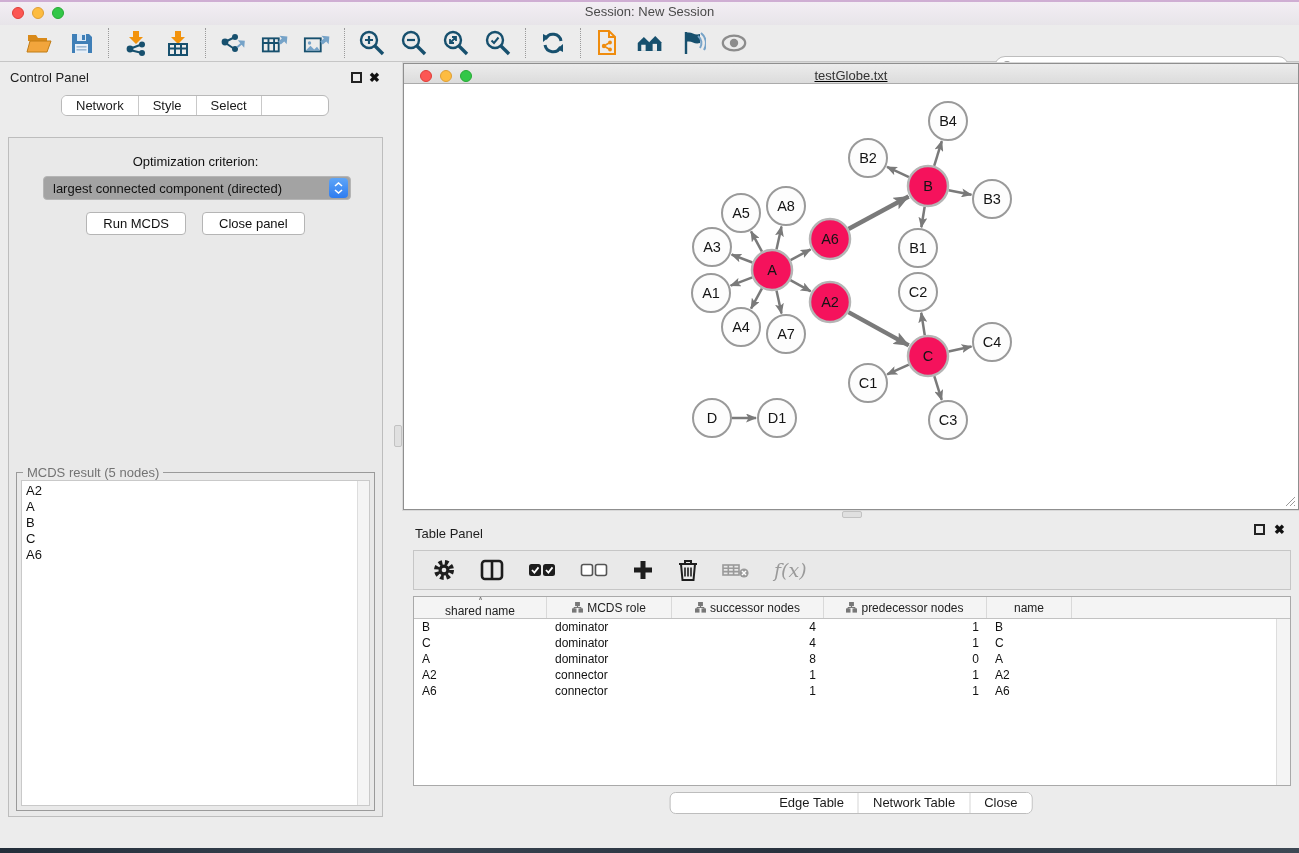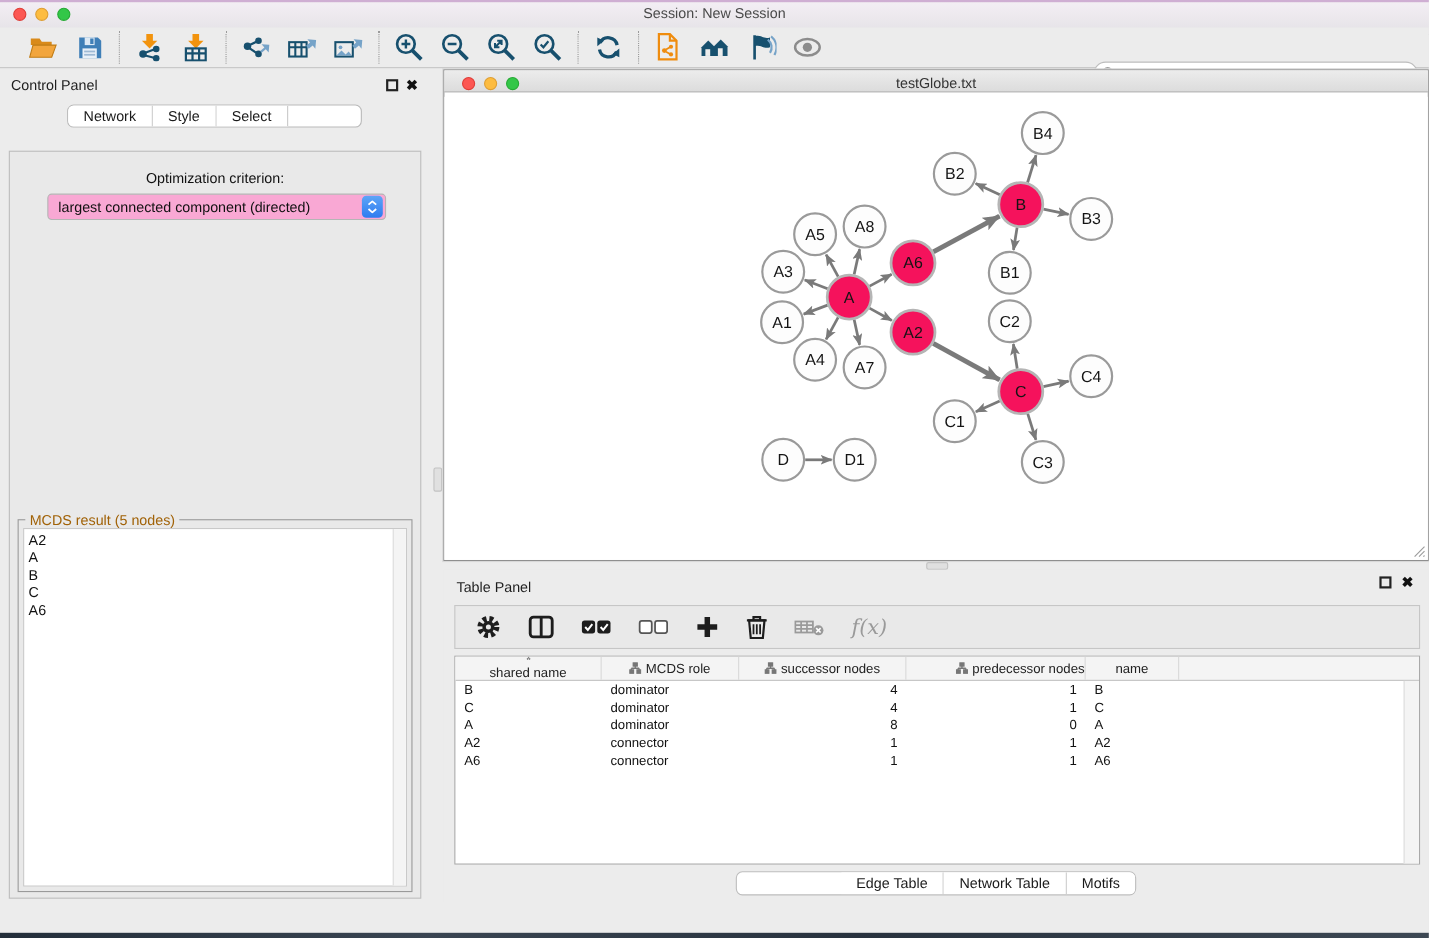--- a/index.html
+++ b/index.html
@@ -29,39 +29,39 @@
   #cp-header { position:relative; height:26px; }
   #cp-title { position:absolute; left:10px; top:7px; font-size:13px; color:#1e1e1e; }
   .panel-float { position:absolute; top:9px; width:11px; height:11px; border:2px solid #222; background:transparent; cursor:pointer; }
   .panel-close { position:absolute; top:7px; cursor:pointer; font-size:13px; font-weight:bold; color:#111; }
   #cp-tabs { position:absolute; left:50%; transform:translateX(-50%); top:32px; display:flex; height:21px; border:1px solid #b9b9b9; border-radius:6px; overflow:hidden; background:#fff; }
   .seg { padding:0 14px; font-size:13px; color:#1a1a1a; line-height:19px; border-right:1px solid #c9c9c9; background:#fff; cursor:pointer; white-space:nowrap; }
   .seg:last-child { border-right:none; }
   .seg.sel { background:linear-gradient(#5ea5f7,#2e7cf0); color:#fff; border-right-color:#2e7cf0;margin-top:46px; }
   #cp-content { position:absolute; left:8px; top:57px; width:375px; height:680px; border:1px solid #bdbdbd; background:#e9e9e9;margin-top:17px; }
   #opt-label { position:absolute; top:16px; width:100%; text-align:center; font-size:13px; color:#111; }
-  #criterion { position:absolute; left:34px; top:38px; width:308px; height:24px; background:#f9a8d4; border:1px solid #b5b5b5; border-radius:4px; display:flex; align-items:center; cursor:pointer; }
+  #criterion { position:absolute; left:34px; top:38px; width:308px; height:24px; background:#a3a3a3; border:1px solid #b5b5b5; border-radius:4px; display:flex; align-items:center; cursor:pointer; }
   #criterion .val { flex:1; font-size:13px; padding-left:9px; color:#111; white-space:nowrap; overflow:hidden; }
   #criterion .stepper { width:19px; height:20px; margin-right:2px; border-radius:4px; background:linear-gradient(#5ea5f7,#2e7cf0); display:flex; flex-direction:column; align-items:center; justify-content:center; gap:2px; }
   #cp-buttons { position:absolute; top:74px; width:100%; display:flex; justify-content:center; gap:16px; }
   .pbtn { height:23px; padding:0 16px; background:#fff; border:1px solid #b5b5b5; border-radius:4px; font-size:13px; color:#111; line-height:21px; cursor:pointer; }
   #mcds-group { position:absolute; left:7px; top:334px; width:359px; height:339px; border:1px solid #9a9a9a; }
-  #mcds-legend { position:absolute; left:6px; top:-8px; background:#e9e9e9; padding:0 4px; font-size:13px; color:#a16207; }
+  #mcds-legend { position:absolute; left:6px; top:-8px; background:#e9e9e9; padding:0 4px; font-size:13px; color:#737373; }
   #mcds-listwrap { position:absolute; left:4px; top:7px; right:4px; bottom:4px; background:#fff; border:1px solid #c9c9c9; }
   #mcds-list { position:absolute; left:0; top:0; right:12px; bottom:0; overflow:hidden; padding:2px 0 0 4px; }
   .mcds-item { font-size:13px; line-height:16px; color:#111; }
   #mcds-scroll { position:absolute; right:0; top:0; bottom:0; width:12px; background:#f4f4f4; border-left:1px solid #ddd; }
 
   
   .grip-v { left:394px; top:425px; width:8px; height:22px; background:#e0e0e0; border:1px solid #c2c2c2; border-radius:2px; cursor:col-resize; }
   .grip-h { left:842px; top:511px; width:20px; height:7px; background:#e0e0e0; border:1px solid #c2c2c2; border-radius:2px; cursor:row-resize; }
 
   
   #net-window { left:403px; top:63px; width:896px; height:447px; background:#fff; border:1px solid #8f8f8f; box-shadow:0 0 0 1px #d8d8d8; }
-  #net-titlebar { position:relative; height:20px; background:linear-gradient(#ececec,#dcdcdc); border-bottom:1px solid #ababab; }
+  #net-titlebar { position:relative; height:20px; background:linear-gradient(#ececec,#dcdcdc); border-bottom:1px solid #ababab;text-decoration:underline; }
   #net-titlebar .title { text-align:center; font-size:13px; color:#333; line-height:23px; }
   #net-canvas { position:absolute; left:0; top:24px; width:894px; height:421px; background:#fff; }
   #resize-grip { position:absolute; right:2px; bottom:2px; width:14px; height:14px; }
 
   
   #table-panel { left:403px; top:518px; width:896px; height:302px; background:#ececec; }
   #tp-title { position:absolute; left:12px; top:8px; font-size:13px; color:#1e1e1e; }
   #tp-toolbar { position:absolute; left:10px; top:32px; width:878px; height:40px; background:#e9e9e9; border:1px solid #c6c6c6; display:flex; align-items:center; gap:24px; padding-left:18px; }
   .tpi { display:flex; align-items:center; justify-content:center; cursor:pointer; }
   .tpi.disabled { cursor:default; }
@@ -268,20 +268,24 @@
       <div id="criterion">
         <span class="val">largest connected component (directed)</span>
         <span class="stepper">
           <svg width="9" height="5" viewBox="0 0 9 5">
               <path d="M1 4 L4.5 1 L8 4" stroke="#fff" stroke-width="1.6" fill="none"></path>
             </svg>
           <svg width="9" height="5" viewBox="0 0 9 5">
               <path d="M1 1 L4.5 4 L8 1" stroke="#fff" stroke-width="1.6" fill="none"></path>
             </svg>
         </span>
+      </div>
+      <div id="cp-buttons">
+        <span class="pbtn">Run MCDS</span>
+        <span class="pbtn">Close panel</span>
       </div>
       <div id="mcds-group">
         <span id="mcds-legend">MCDS result (5 nodes)</span>
         <div id="mcds-listwrap">
           <div id="mcds-list">
               <div class="mcds-item">A2</div>
               <div class="mcds-item">A</div>
               <div class="mcds-item">B</div>
               <div class="mcds-item">C</div>
               <div class="mcds-item">A6</div>
@@ -516,21 +520,21 @@
           <svg width="11" height="11" viewBox="0 0 11 11">
               <g stroke="#777" stroke-width="1.2" fill="#777">
                 <rect x="3.7" y="0.5" width="3.6" height="3"></rect>
                 <path d="M5.5 3.5v2M2 5.5h7M2 5.5v1.5M9 5.5v1.5" fill="none"></path>
                 <rect x="0.5" y="7" width="3.4" height="3"></rect>
                 <rect x="7.1" y="7" width="3.4" height="3"></rect>
               </g>
             </svg>
           <span>successor nodes</span>
         </div>
-        <div class="hcell" style="width: 163px; justify-content: flex-end;">
+        <div class="hcell" style="width: 163px;">
           <svg width="11" height="11" viewBox="0 0 11 11">
               <g stroke="#777" stroke-width="1.2" fill="#777">
                 <rect x="3.7" y="0.5" width="3.6" height="3"></rect>
                 <path d="M5.5 3.5v2M2 5.5h7M2 5.5v1.5M9 5.5v1.5" fill="none"></path>
                 <rect x="0.5" y="7" width="3.4" height="3"></rect>
                 <rect x="7.1" y="7" width="3.4" height="3"></rect>
               </g>
             </svg>
           <span>predecessor nodes</span>
         </div>
@@ -575,19 +579,19 @@
             <div class="tcell a-left" style="width: 85px;">A6</div>
           </div>
         </div>
       <div id="tp-scroll"></div>
     </div>
 
     <div id="tp-tabs">
       <span class="seg sel">Node Table</span>
       <span class="seg">Edge Table</span>
       <span class="seg">Network Table</span>
-      <span class="seg">Motifs</span>
+      <span class="seg">Close</span>
     </div>
   </div>
 
   <div id="desktop-strip" class="abs"></div>
 
 </div>
 
 </body></html>

